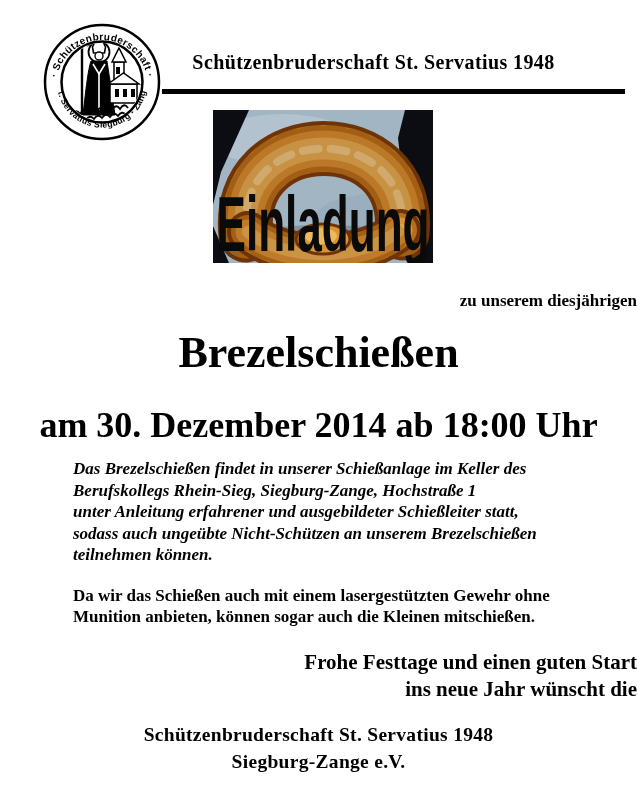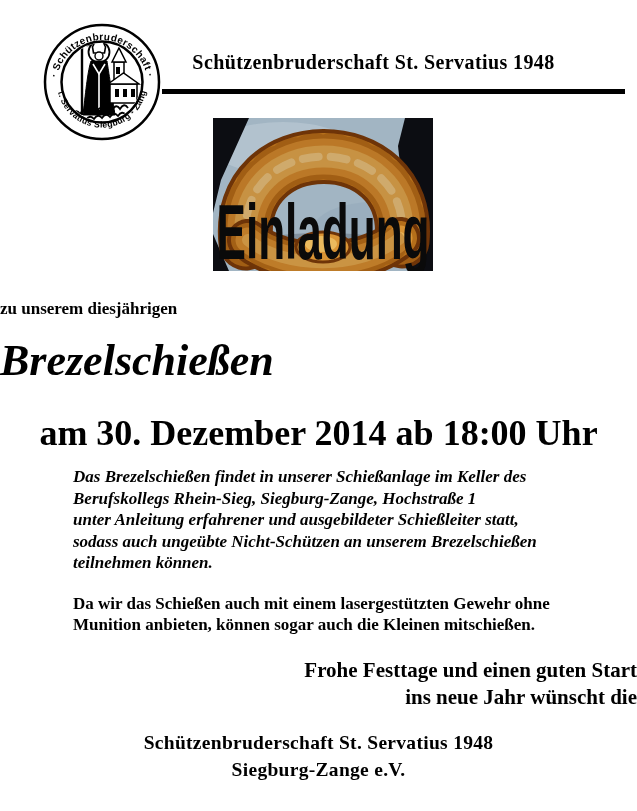--- a/index.html
+++ b/index.html
@@ -6,25 +6,25 @@
   body{width:637px;height:811px;overflow:hidden;font-family:"Liberation Serif","DejaVu Serif",serif;color:#000;}
   .page{position:relative;width:637px;height:811px;background:#fff;}
 
   .seal{position:absolute;left:42px;top:22px;width:120px;height:120px;}
   .seal svg{width:100%;height:100%;display:block;}
 
   .header-title{padding-top:49px;margin-left:110px;text-align:center;
     font-size:20px;font-weight:bold;line-height:27px;letter-spacing:0.4px;}
   .rule{margin-top:13px;margin-left:162px;width:463px;height:5px;background:#000;}
 
-  .photo{margin-top:24px;margin-left:213px;width:220px;height:153px;}
+  .photo{margin-top:16px;margin-left:213px;width:220px;height:153px;}
   .photo svg{width:100%;height:100%;display:block;}
 
-  .intro{margin:28px 0 0;text-align:left;font-size:17px;font-weight:bold;line-height:20px;}
-  .event-title{margin:16px 0 0;text-align:left;font-size:44px;font-weight:bold;line-height:52px;font-style:italic;}
+  .intro{margin:28px 0 0;text-align:right;font-size:17px;font-weight:bold;line-height:20px;}
+  .event-title{margin:16px 0 0;text-align:center;font-size:44px;font-weight:bold;line-height:52px;}
   .event-date{margin:30px 0 0;text-align:center;font-size:36px;font-weight:bold;line-height:32px;}
 
   .para{margin:0;padding:0 24px 0 73px;font-size:17px;font-weight:bold;line-height:21.5px;
     white-space:pre-line;}
   .para1{margin-top:17px;font-style:italic;}
   .para2{margin-top:19px;}
 
   .closing{margin:21px 0 0;text-align:right;font-size:21px;font-weight:bold;line-height:27px;
     white-space:pre-line;}
 

